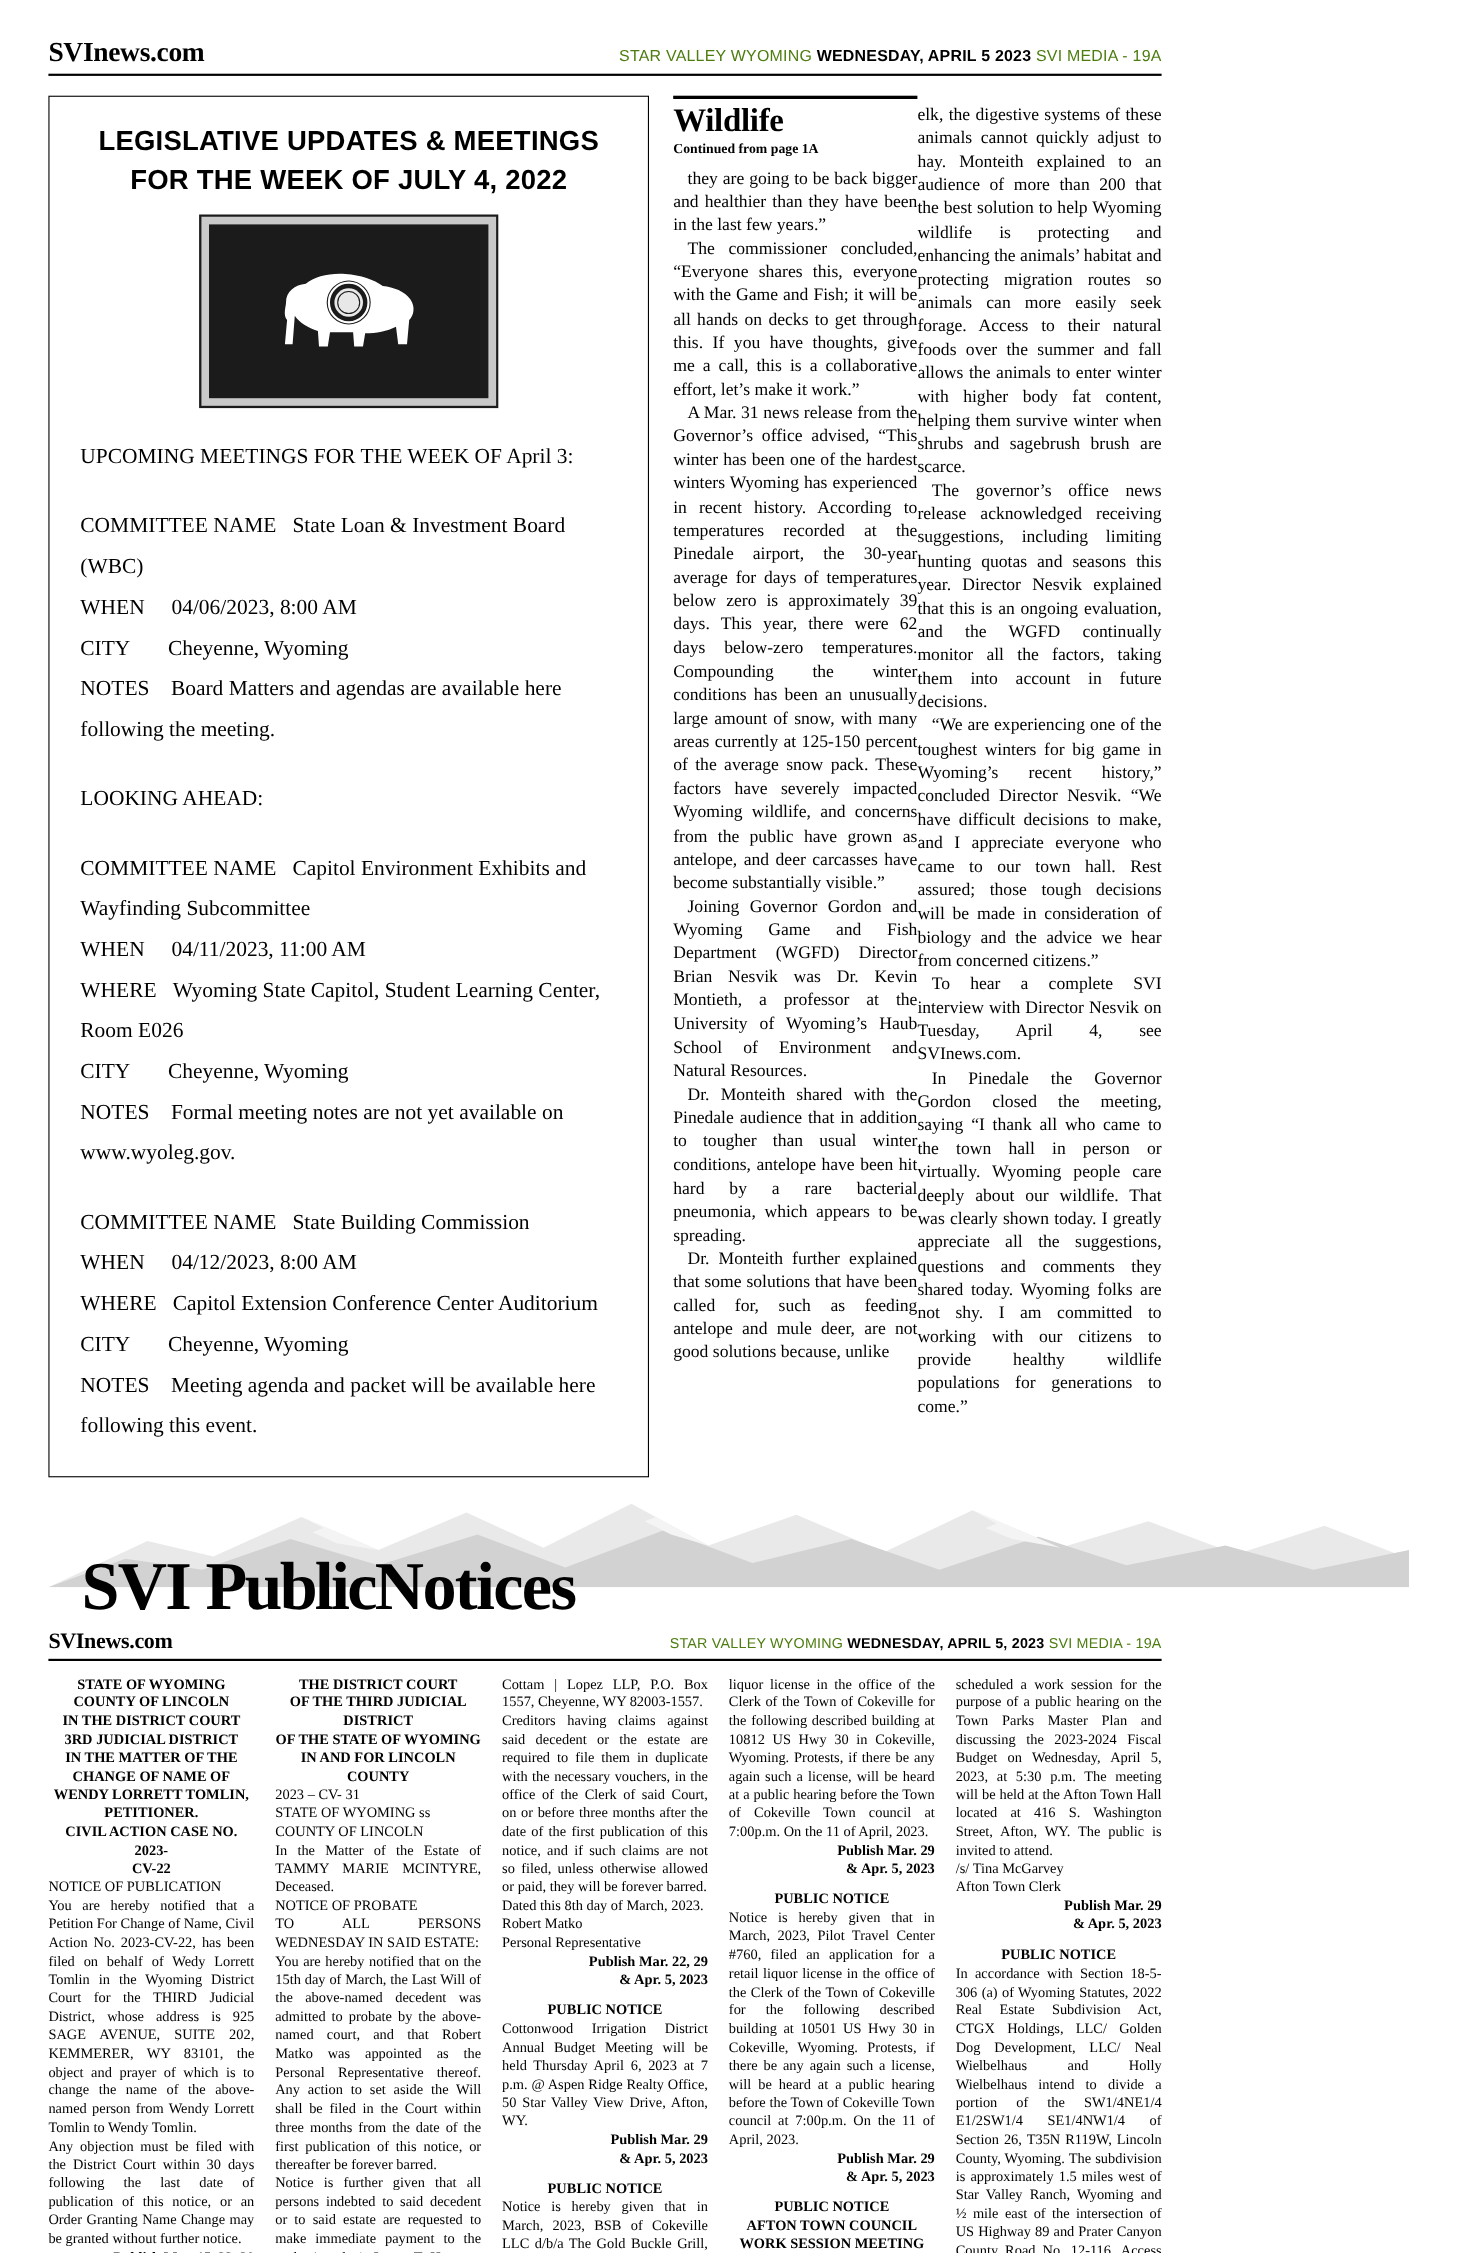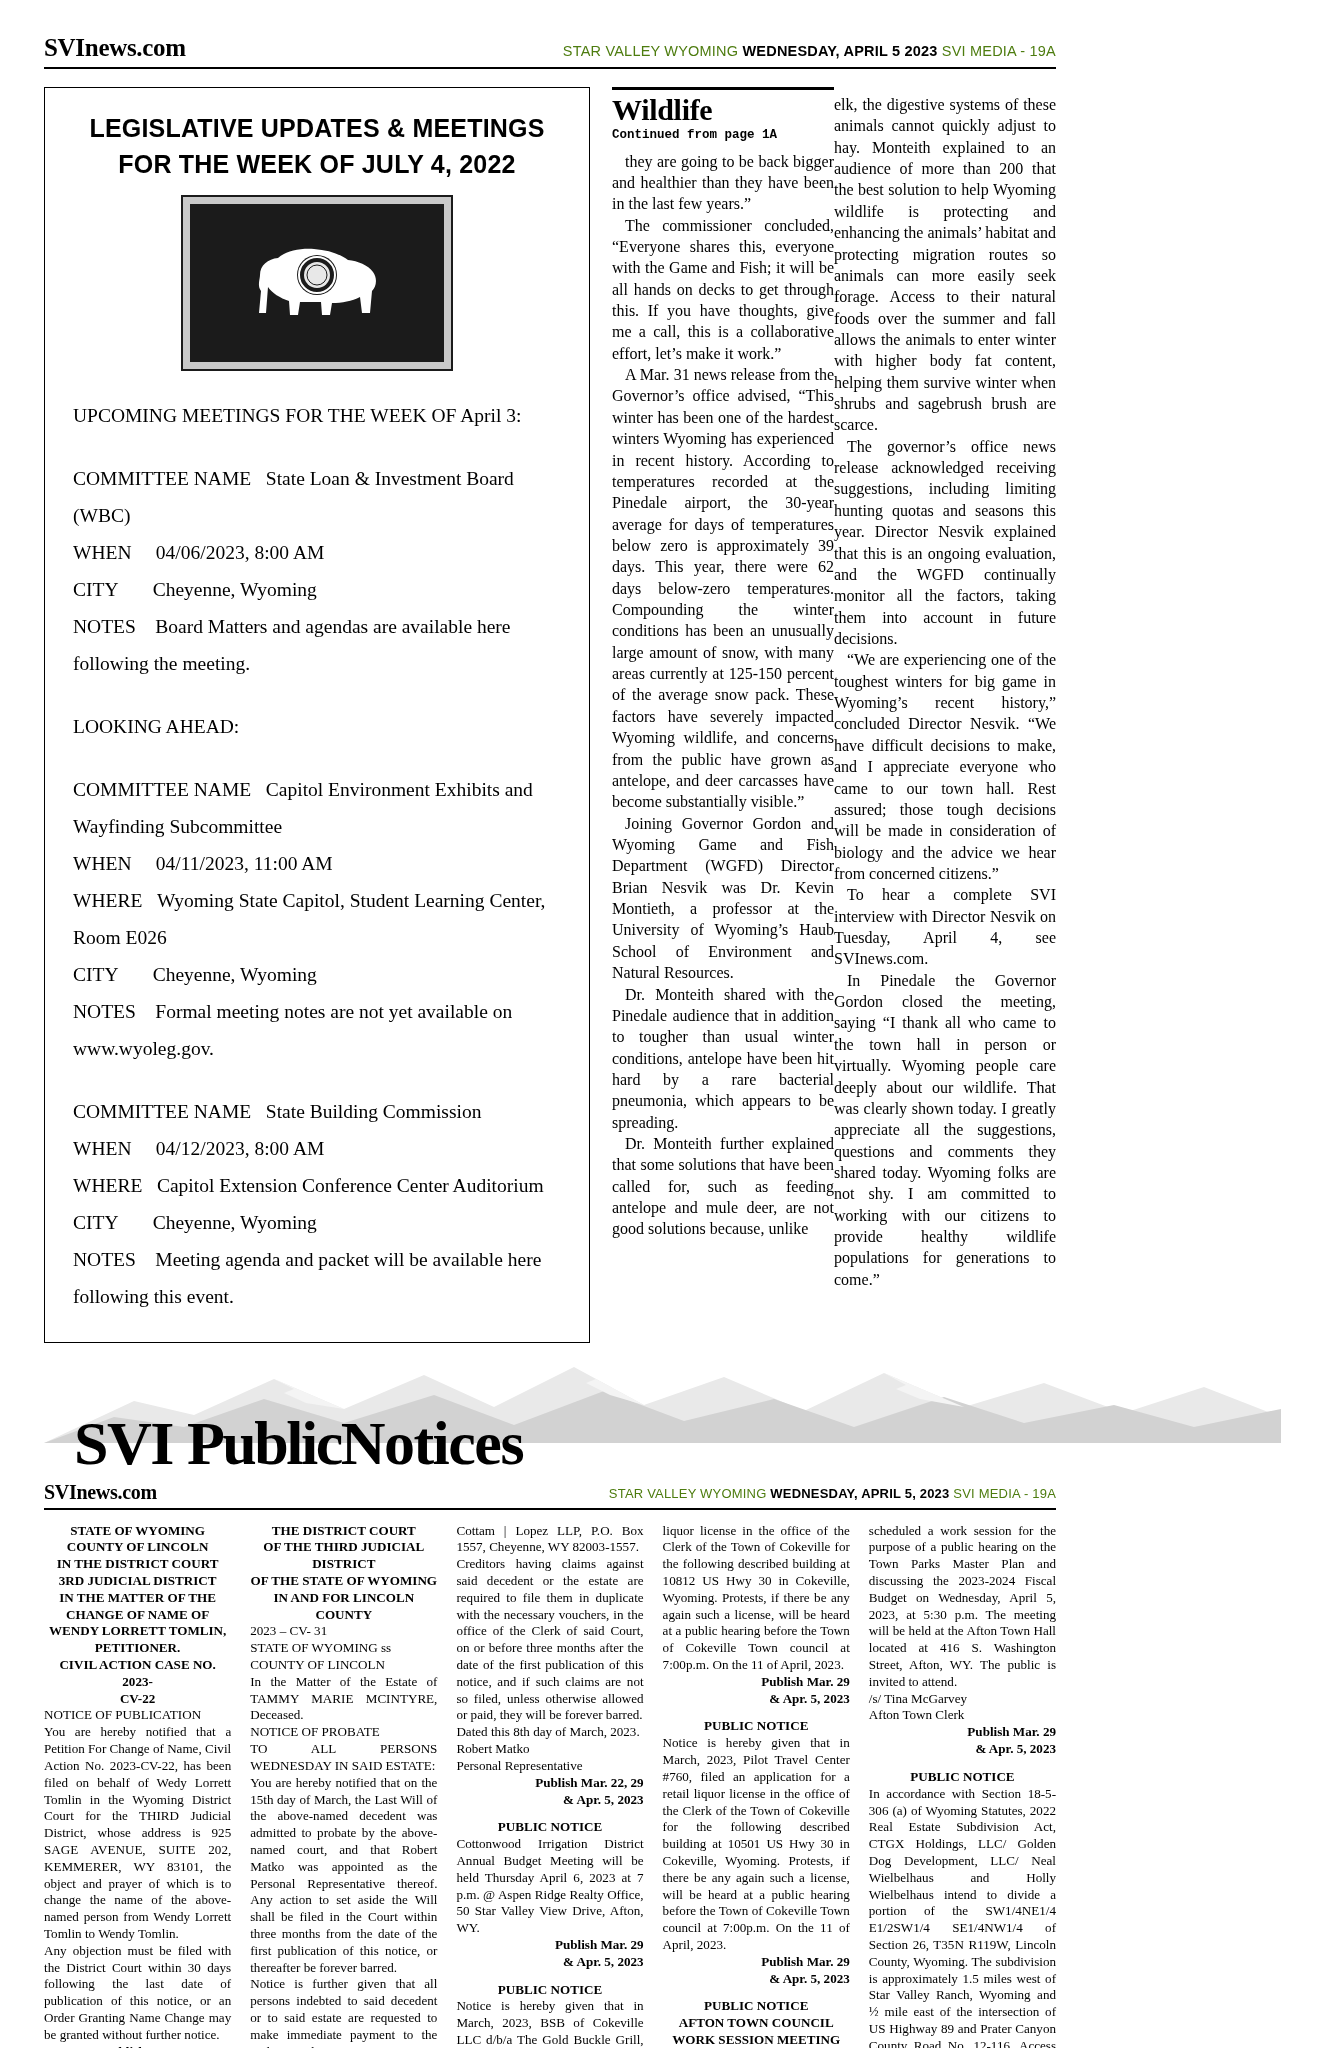--- a/index.html
+++ b/index.html
@@ -58,21 +58,21 @@
 
   
   .news-cols { display:flex; flex:1; padding-left:22px; }
   .ncol { width:222px; }
   .ncol.first { border-top:3px solid #000; padding-top:4px; }
   .wild-head {
     font-family:"Liberation Serif", serif;
     font-weight:bold; font-size:30px; line-height:1.05; letter-spacing:-0.3px;
   }
   .wild-sub {
-    font-family:Liberation Mono, monospace;
+    font-family:Liberation Serif, serif;
     font-weight:bold; font-size:12.5px; margin-top:2px; margin-bottom:9px;
   }
   .ncol p {
     margin:0; font-size:16px; line-height:1.335; text-align:justify;
     text-indent:13px; hyphens:auto;
   }
   .ncol p.noind { text-indent:0; }
   .ncol.second { padding-top:7px; }
 
   

